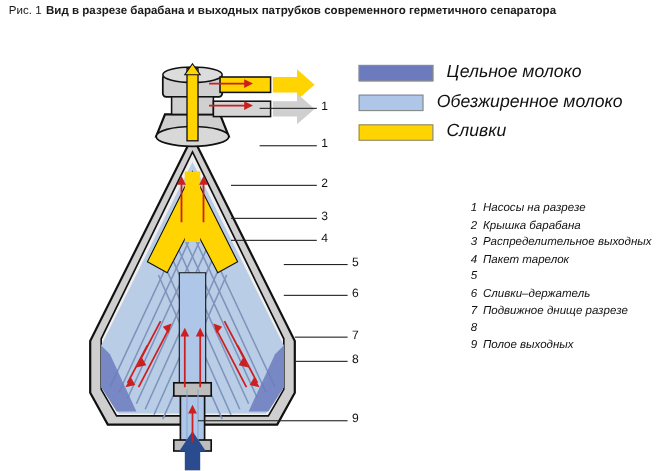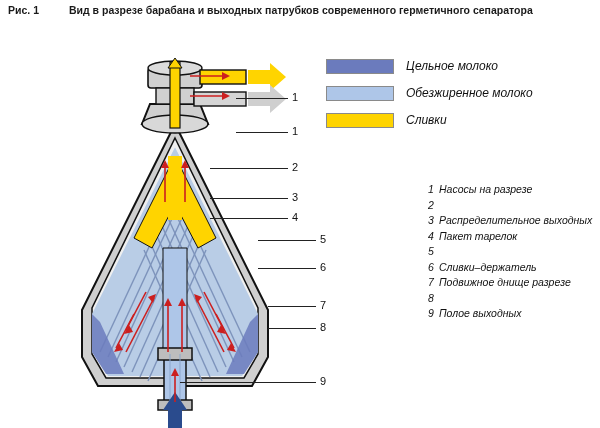--- a/index.html
+++ b/index.html
@@ -19,22 +19,22 @@
   }
   .caption {
     position: absolute;
     left: 8px;
     top: 4px;
     font-size: 10.5px;
     color: #1a1a1a;
     white-space: nowrap;
     font-weight: 600;
   }
-  .caption .cap-label { margin-right: 18px; font-weight: 700; text-align: center; }
-  .caption .cap-text { font-weight: 600; margin-left: 12px; }
+  .caption .cap-label { margin-right: 4px; font-weight: 400; text-align: center; }
+  .caption .cap-text { font-weight: 600; }
 
   .figure-frame {
     position: absolute;
     left: 0;
     top: 22px;
     width: 600px;
     height: 406px;
     background: #ffffff;
   }
 
@@ -51,21 +51,21 @@
     height: 20px;
     margin-bottom: 7px;
   }
   .legend-swatch {
     width: 66px;
     height: 13px;
     margin-right: 12px;
     border: 1px solid #8a8a8a;
   }
   .legend-label {
-    font-size: 12px;
+    font-size: 16px;
     font-style: italic;
     color: #111;
     white-space: nowrap;
   }
 
   
   .keylist {
     position: absolute;
     left: 428px;
     top: 160px;
@@ -251,20 +251,21 @@
       </div>
     </div>
 
     <div class="keylist">
       <div class="key-row">
         <span class="key-num">1</span>
         <span class="key-text">Насосы на разрезе</span>
       </div>
       <div class="key-row">
         <span class="key-num">2</span>
+        <span class="key-text">Крышка барабана</span>
       </div>
       <div class="key-row">
         <span class="key-num">3</span>
         <span class="key-text">Распределительное выходных</span>
       </div>
       <div class="key-row">
         <span class="key-num">4</span>
         <span class="key-text">Пакет тарелок</span>
       </div>
       <div class="key-row">

